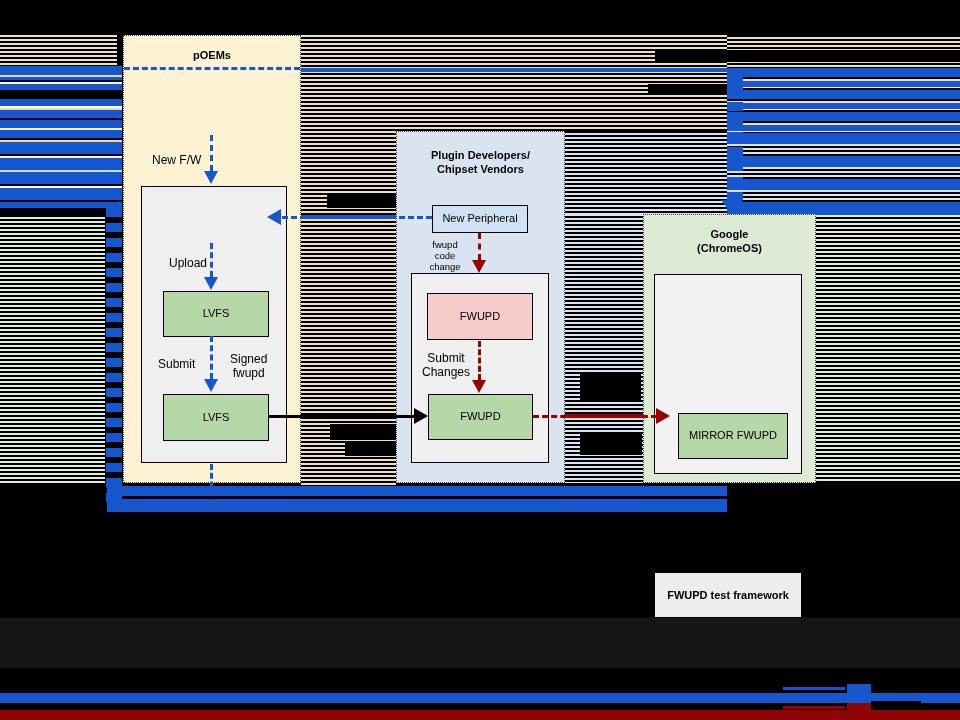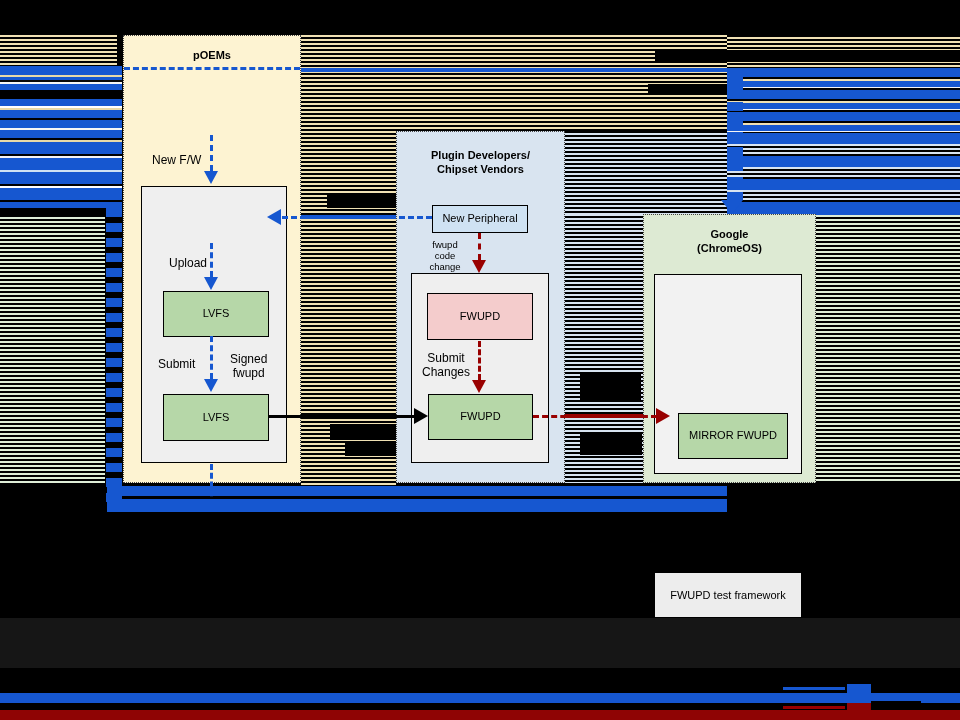--- a/index.html
+++ b/index.html
@@ -34,21 +34,21 @@
   .dash-v-red{position:absolute;width:0;border-left:3px dashed #990000;}
   .dash-h-blue{position:absolute;height:0;border-top:3px dashed #1657d0;}
   .dash-h-red{position:absolute;height:0;border-top:3px dashed #990000;}
   .head-down-blue{position:absolute;width:0;height:0;border-left:7px solid transparent;border-right:7px solid transparent;border-top:13px solid #1657d0;}
   .head-down-red{position:absolute;width:0;height:0;border-left:7px solid transparent;border-right:7px solid transparent;border-top:13px solid #990000;}
   .head-left-blue{position:absolute;width:0;height:0;border-top:8px solid transparent;border-bottom:8px solid transparent;border-right:14px solid #1657d0;}
   .head-right-black{position:absolute;width:0;height:0;border-top:8px solid transparent;border-bottom:8px solid transparent;border-left:14px solid #000;}
   .head-right-red{position:absolute;width:0;height:0;border-top:8px solid transparent;border-bottom:8px solid transparent;border-left:14px solid #990000;}
   .head-down-blue-big{position:absolute;width:0;height:0;border-left:11px solid transparent;border-right:11px solid transparent;border-top:14px solid #1657d0;}
   .poems-divider{position:absolute;left:0;right:0;height:0;border-top:3px dashed #1657d0;}
-  .testbox{position:absolute;background:#ededed;display:flex;align-items:center;justify-content:center;font-weight:normal;font-size:11px;}
+  .testbox{position:absolute;background:#ededed;display:flex;align-items:center;justify-content:center;font-weight:bold;font-size:11px;}
   .darkband{position:absolute;background:#161616;}
 </style>
 </head>
 <body>
 
 <div class="canvas">
 
   <div class="abs stripes-tan" style="left:0;top:35;width:117px;height:31px;top:35px;"></div>
   <div class="abs stripes-tan" style="left:301px;top:35px;width:95px;height:452px;"></div>
   <div class="abs stripes-tan" style="left:396px;top:35px;width:331px;height:96px;"></div>

